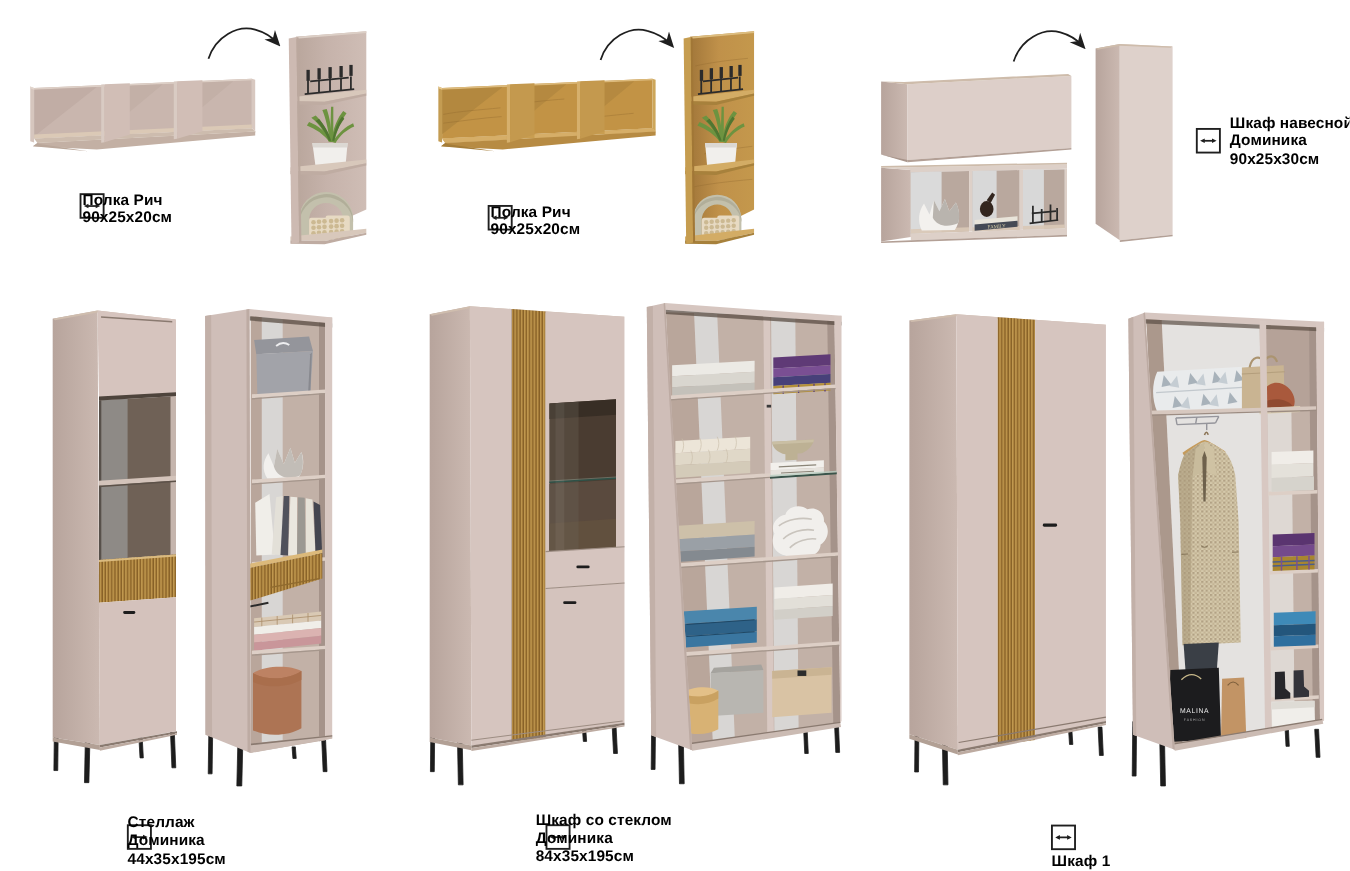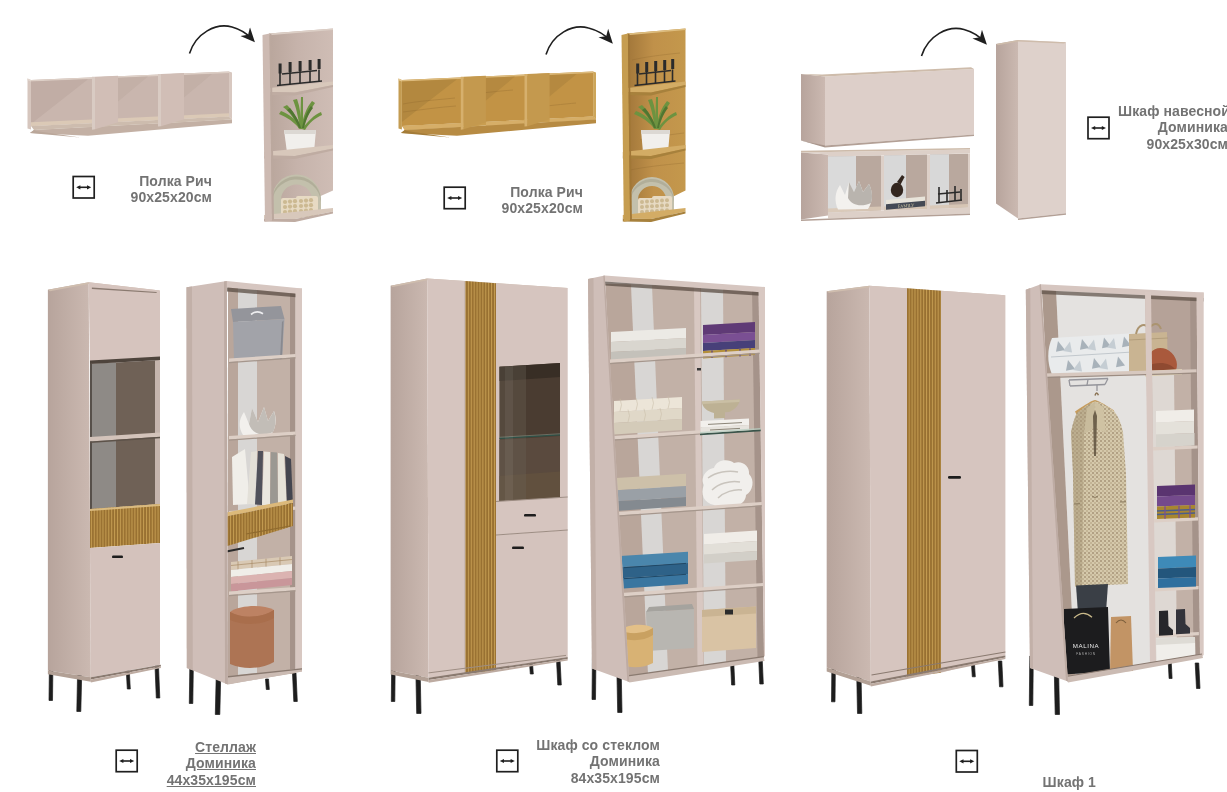--- a/index.html
+++ b/index.html
@@ -1,18 +1,18 @@
 <!DOCTYPE html>
 <html><head>
 <meta charset="utf-8">
 <style>
   html,body{margin:0;padding:0;background:#ffffff;}
   .page{position:relative;width:1227px;height:792px;background:#ffffff;overflow:hidden;
         font-family:"Liberation Sans", sans-serif;}
-  .lbl{position:absolute;text-align:right;color:#737373;font-weight:bold;
+  .lbl{position:absolute;text-align:left;color:#000000;font-weight:bold;
        font-size:14px;line-height:16.4px;letter-spacing:0.1px;white-space:nowrap;}
 </style>
 </head>
 <body>
 <div class="page">
 <svg width="1227" height="792" viewBox="0 0 1227 792" xmlns="http://www.w3.org/2000/svg">
 <defs>
   <linearGradient id="beigeFront" x1="0" y1="0" x2="1" y2="0">
     <stop offset="0" stop-color="#d8c8c2"></stop>
           <stop offset="1" stop-color="#d0bfb9"></stop>
@@ -777,18 +777,18 @@
 </g>
 </svg>
 
 
 <div class="lbl" style="left:75px;top:173px;width:137px;">Полка Рич<br>90х25х20см</div>
 
 <div class="lbl" style="left:446px;top:184px;width:137px;">Полка Рич<br>90х25х20см</div>
 
 <div class="lbl" style="left:1118px;top:103px;width:110px;">Шкаф навесной<br>Доминика<br>90х25х30см</div>
 
-<div class="lbl" style="left:116px;top:739px;width:140px;text-decoration:underline;">Стеллаж<br>Доминика<br>44х35х195см</div>
+<div class="lbl" style="left:116px;top:739px;width:140px;">Стеллаж<br>Доминика<br>44х35х195см</div>
 
 <div class="lbl" style="left:487px;top:737px;width:173px;">Шкаф со стеклом<br>Доминика<br>84х35х195см</div>
 
 <div class="lbl" style="left:956px;top:774px;width:140px;">Шкаф 1<br>Доминика<br>84х35х195см</div>
 </div>
 
 </body></html>

